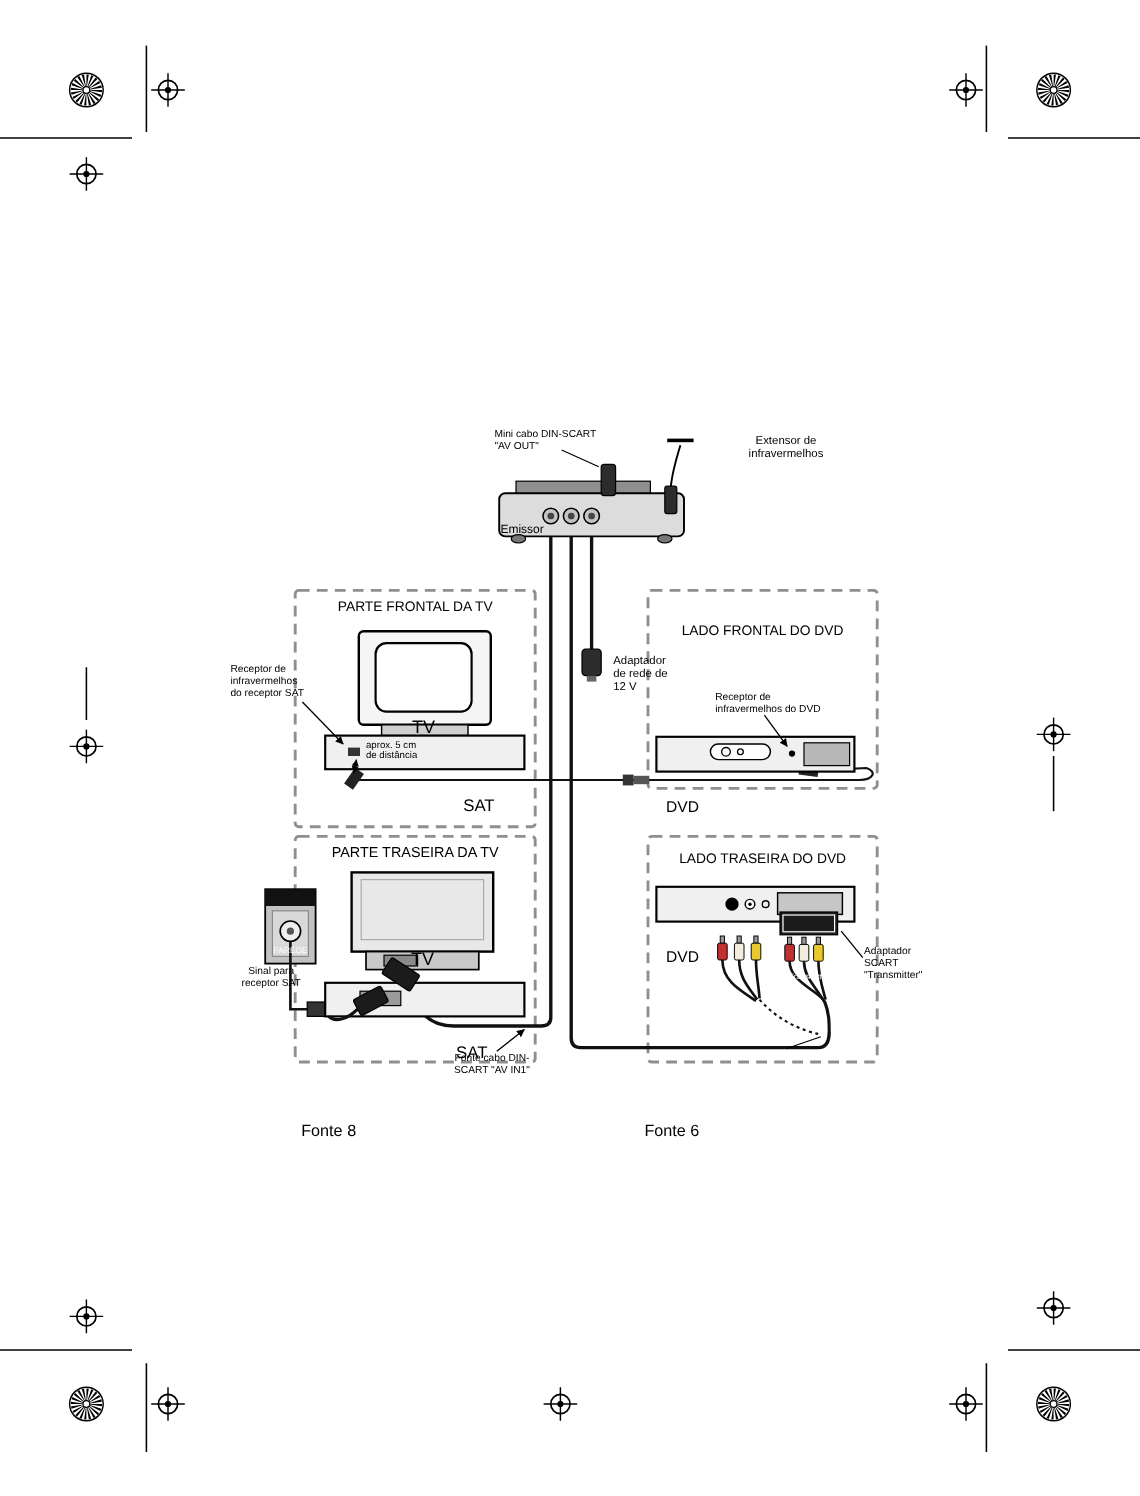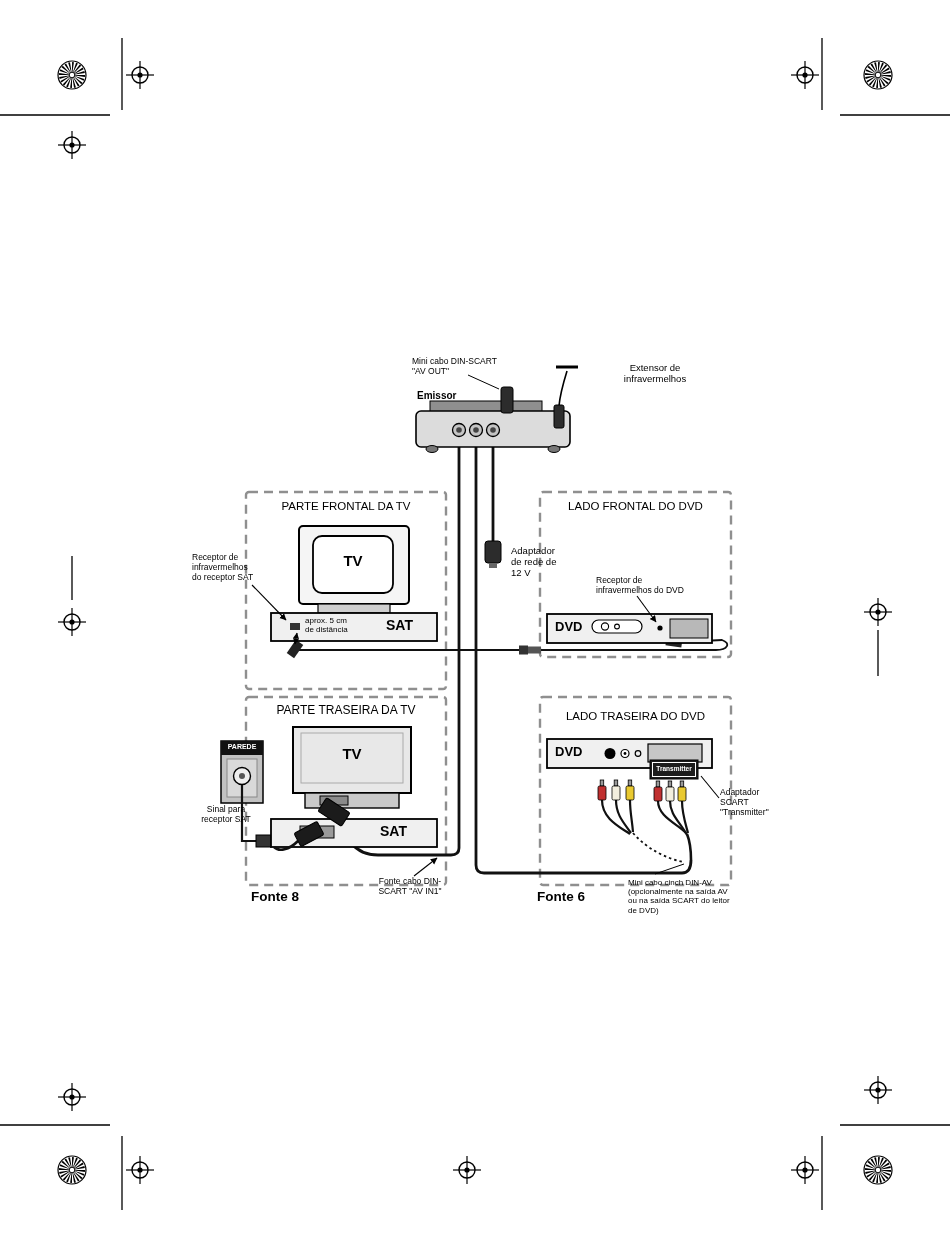--- a/index.html
+++ b/index.html
@@ -13,21 +13,21 @@
     overflow: hidden;
   }
   svg.art { position:absolute; left:0; top:0; }
   .lbl {
     position: absolute;
     color: #000;
     white-space: pre-line;
     line-height: 1.15;
   }
   .ctr { text-align: center; }
-  .bold { font-weight: bold; }
+  .bold { font-weight: normal; margin-top: 46px; }
   .white { color: #fff; }
 </style>
 </head>
 <body>
 
 <div class="page">
 
 <svg class="art" width="950" height="1247" viewBox="0 0 950 1247">
   <defs>
     <marker id="ah" markerWidth="8" markerHeight="8" refX="5.6" refY="3" orient="auto">
@@ -239,21 +239,21 @@
 
 <div class="lbl ctr" style="left:246px;top:500px;width:200px;font-size:11.5px">PARTE FRONTAL DA TV</div>
 <div class="lbl ctr bold" style="left:313px;top:552px;width:80px;font-size:15px">TV</div>
 <div class="lbl bold" style="left:386px;top:617px;font-size:14px">SAT</div>
 <div class="lbl" style="left:192px;top:553px;font-size:8.5px">Receptor de
 infravermelhos
 do receptor SAT</div>
 <div class="lbl" style="left:305px;top:616px;font-size:8px">aprox. 5 cm
 de distância</div>
 
-<div class="lbl ctr" style="left:540px;top:500px;width:191px;font-size:11.5px">LADO FRONTAL DO DVD</div>
+<div class="lbl ctr" style="left:540px;top:520px;width:191px;font-size:11.5px">LADO FRONTAL DO DVD</div>
 <div class="lbl" style="left:596px;top:576px;font-size:8.5px">Receptor de
 infravermelhos do DVD</div>
 <div class="lbl bold" style="left:555px;top:620px;font-size:13px">DVD</div>
 
 <div class="lbl ctr" style="left:246px;top:704px;width:200px;font-size:12px">PARTE TRASEIRA DA TV</div>
 <div class="lbl ctr bold white" style="left:221px;top:743px;width:42px;font-size:7px">PAREDE</div>
 <div class="lbl ctr bold" style="left:293px;top:745px;width:118px;font-size:15px">TV</div>
 <div class="lbl bold" style="left:380px;top:823px;font-size:14px">SAT</div>
 <div class="lbl ctr" style="left:192px;top:805px;width:68px;font-size:8.5px">Sinal para
 receptor SAT</div>
@@ -261,18 +261,14 @@
 <div class="lbl ctr" style="left:366px;top:877px;width:88px;font-size:8.5px">Fonte cabo DIN-
 SCART "AV IN1"</div>
 
 <div class="lbl ctr" style="left:540px;top:710px;width:191px;font-size:11.5px">LADO TRASEIRA DO DVD</div>
 <div class="lbl bold" style="left:555px;top:745px;font-size:13px">DVD</div>
 <div class="lbl ctr bold white" style="left:650px;top:765px;width:48px;font-size:6.5px">Transmitter</div>
 <div class="lbl" style="left:720px;top:788px;font-size:8.5px">Adaptador
 SCART
 "Transmitter"</div>
 <div class="lbl bold" style="left:537px;top:889px;font-size:13.5px">Fonte 6</div>
-<div class="lbl" style="left:628px;top:878px;width:150px;font-size:8px">Mini cabo cinch DIN-AV
-(opcionalmente na saída AV
-ou na saída SCART do leitor
-de DVD)</div>
 
 </div>
 
 </body></html>

